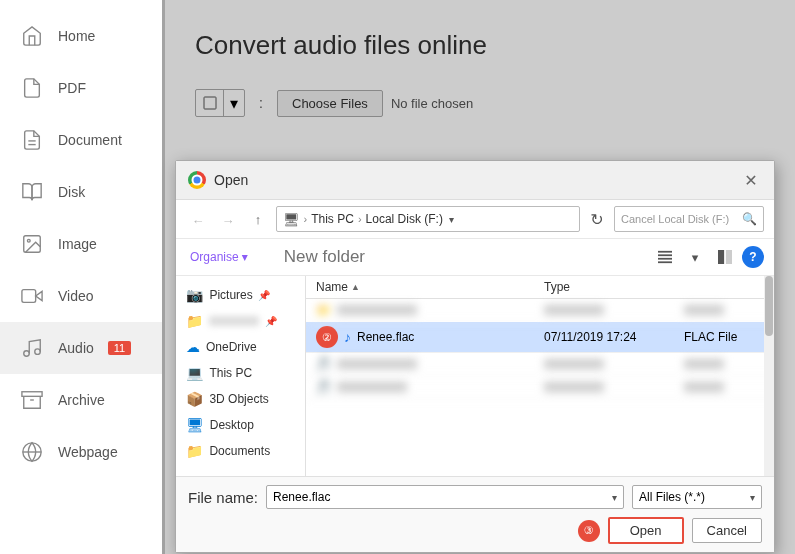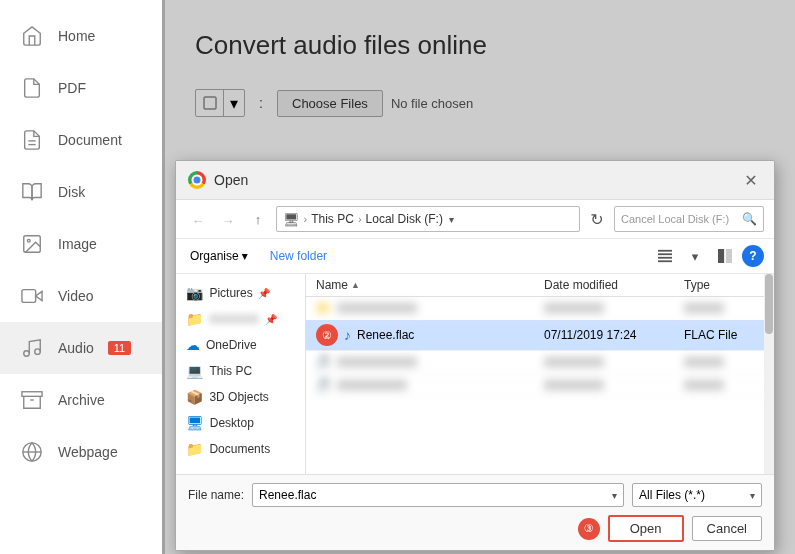--- a/index.html
+++ b/index.html
@@ -245,30 +245,31 @@
     .organize-left {
       display: flex;
       align-items: center;
       gap: 14px;
     }
     .organize-btn {
       display: flex;
       align-items: center;
       gap: 3px;
       font-size: 12px;
-      color: #000000;
+      color: #8b5cf6;
       cursor: pointer;
       padding: 2px 4px;
       border-radius: 2px;
     }
     .new-folder-btn {
-      font-size: 12px;
-      color: #3b82f6;
+      font-size: 17px;
+      color: #737373;
       cursor: pointer;
       padding: 2px 4px;
+      margin-left: 14px;
     }
     .organize-right {
       display: flex;
       align-items: center;
       gap: 4px;
     }
     .view-btn {
       width: 26px;
       height: 22px;
       display: flex;
@@ -390,21 +391,21 @@
       border-top: 1px solid #e0e0e0;
       background: #f9f9f9;
     }
     .footer-row1 {
       display: flex;
       align-items: center;
       gap: 8px;
       margin-bottom: 8px;
     }
     .footer-label {
-      font-size: 12px;
+      font-size: 15px;
       color: #333;
       white-space: nowrap;
     }
     .footer-input {
       flex: 1;
       height: 24px;
       border: 1px solid #aaa;
       border-radius: 2px;
       padding: 0 6px;
       font-size: 12px;
@@ -675,23 +676,20 @@
         </div>
 
         <div class="file-list" style="position:relative;">
 
           <div class="file-list-header">
             <div class="col-header">
               <span>Name</span>
               <span class="col-arrow">▲</span>
             </div>
             <div class="col-header">
-              <span>Date modified</span>
-            </div>
-            <div class="col-header">
               <span>Type</span>
             </div>
           </div>
 
           <div class="file-row blur-row">
             <div class="file-name-cell">
               <span>📁</span>
               <span style="width:80px;height:10px;background:#ccc;border-radius:2px;display:inline-block;"></span>
             </div>
             <span style="width:60px;height:10px;background:#ccc;border-radius:2px;display:inline-block;"></span>

